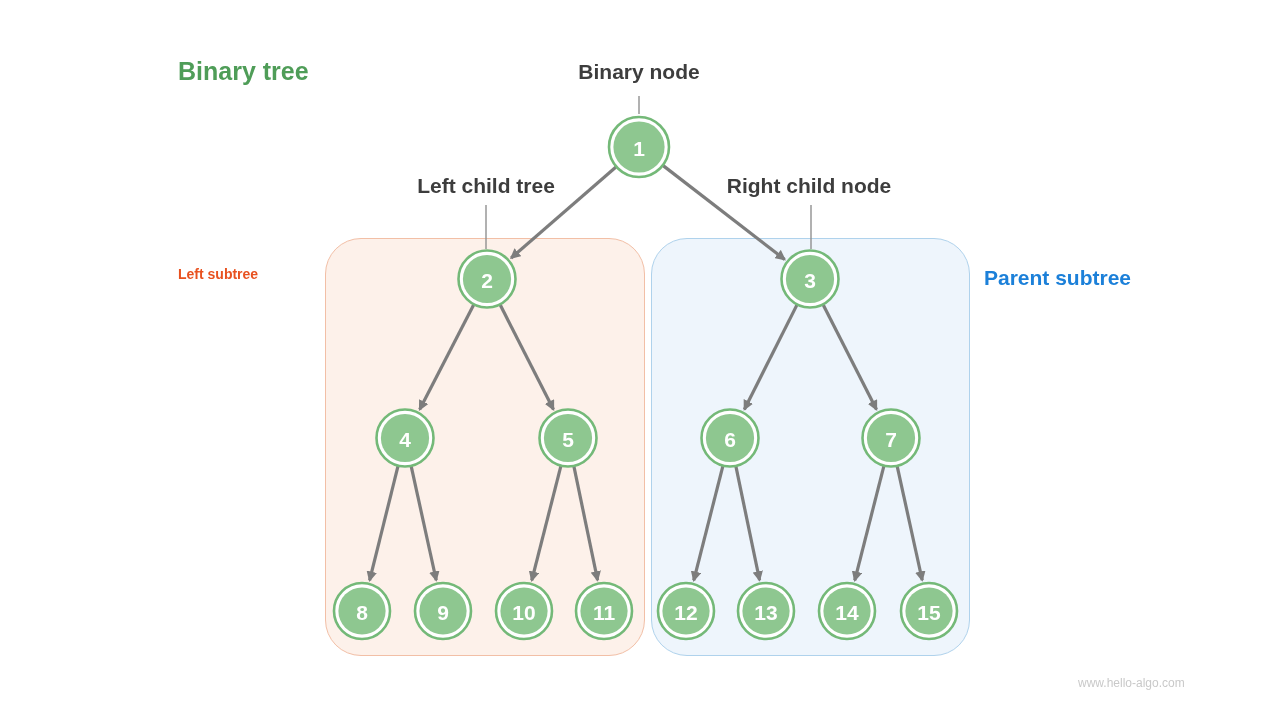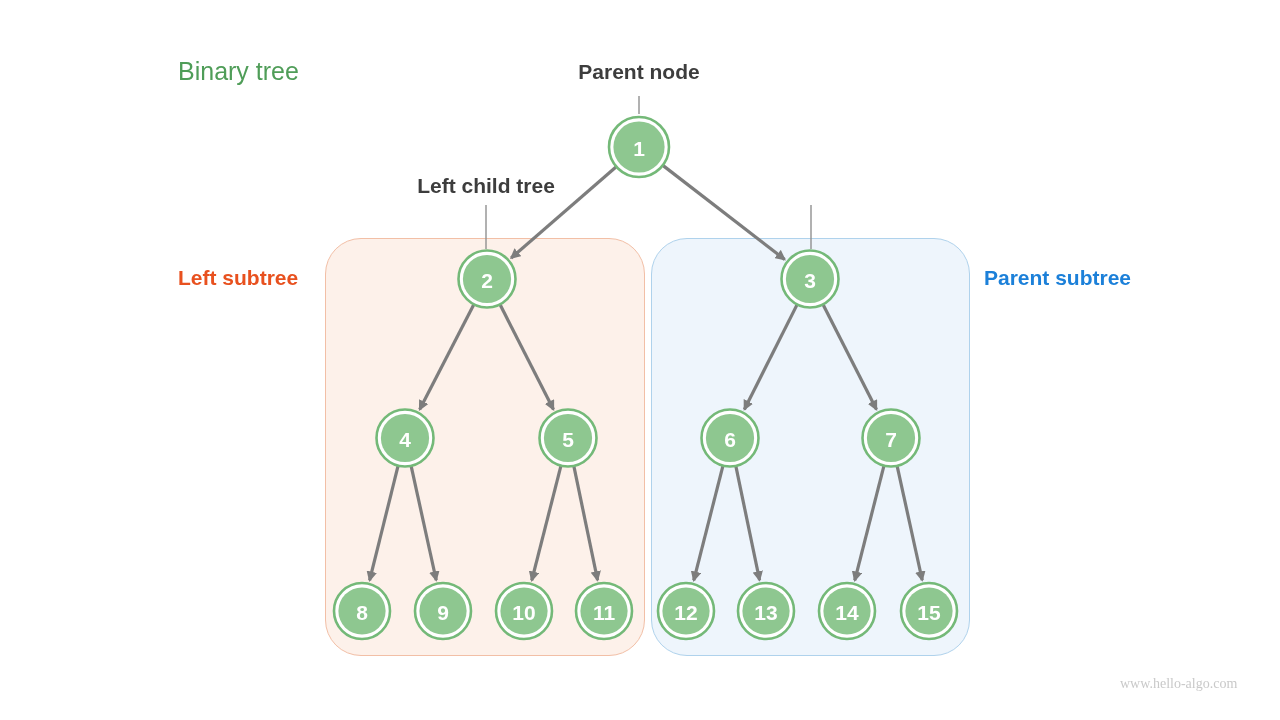--- a/index.html
+++ b/index.html
@@ -19,34 +19,33 @@
   }
   .right-box {
     left:651px; top:238px; width:319px; height:418px;
     border-radius:36px;
     background:var(--right-box-fill);
     border:1px solid var(--right-box-border);
   }
   #tree-svg { position:absolute; left:0; top:0; }
   .lbl { position:absolute; white-space:nowrap; }
   .title {
-    left:178px; top:57px; font-size:25px; font-weight:normal;
+    left:178px; top:57px; font-size:25px; font-weight:bold;
     color:var(--title);
   }
   .ann { font-size:21px; font-weight:bold; color:var(--annotation-text); }
   .parent     { left:639px; top:60px;  transform:translateX(-50%); }
   .leftchild  { left:486px; top:174px; transform:translateX(-50%); }
   .rightchild { left:809px; top:174px; transform:translateX(-50%); }
-  .leftsub  { left:178px; top:266px; font-size:21px; font-weight:bold; color:var(--left-subtree-label);text-align:right; }
+  .leftsub  { left:178px; top:266px; font-size:14px; font-weight:bold; color:var(--left-subtree-label);text-align:right; }
   .rightsub { left:984px; top:266px; font-size:21px; font-weight:bold; color:var(--right-subtree-label); }
   .watermark {
     left:1078px; top:676px;
-    font-family:Liberation Serif, serif; font-size:14px;
+    font-family:Liberation Sans, sans-serif; font-size:12px;
     color:var(--watermark-text);
-    margin-left:42px;
   }
   .node-text {
     font-family:"Liberation Sans", sans-serif;
     font-size:21px; font-weight:bold;
   }
 </style>
 </head>
 <body>
 
 <div class="stage">
@@ -147,18 +146,19 @@
         <text x="847" y="611" fill="#ffffff" text-anchor="middle" dominant-baseline="central" dy="1" class="node-text">14</text>
       </g>
       <g>
         <circle cx="929" cy="611" r="28" fill="#ffffff" stroke="#74b978" stroke-width="2.6"></circle>
         <circle cx="929" cy="611" r="23.6" fill="#8ec790"></circle>
         <text x="929" y="611" fill="#ffffff" text-anchor="middle" dominant-baseline="central" dy="1" class="node-text">15</text>
       </g>
     </svg>
 
   <div class="lbl title">Binary tree</div>
-  <div class="lbl ann parent">Parent node</div>
+  <div class="lbl ann parent">Binary node</div>
   <div class="lbl ann leftchild">Left child tree</div>
+  <div class="lbl ann rightchild">Right child node</div>
   <div class="lbl leftsub">Left subtree</div>
   <div class="lbl rightsub">Parent subtree</div>
   <div class="lbl watermark">www.hello-algo.com</div>
 </div>
 
 </body></html>

